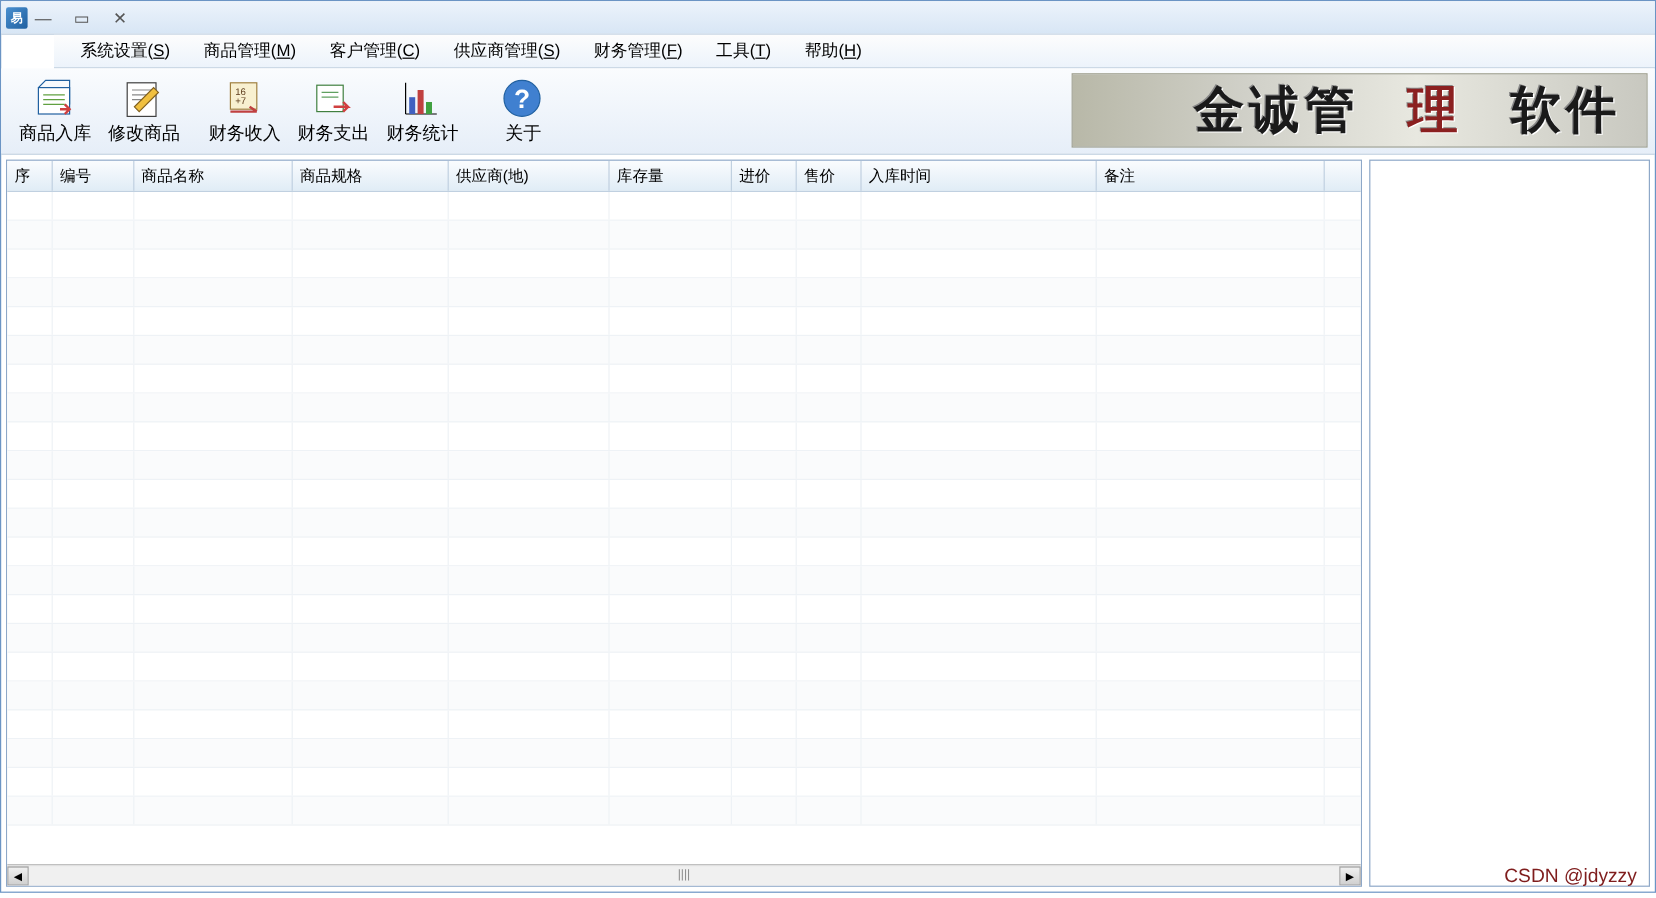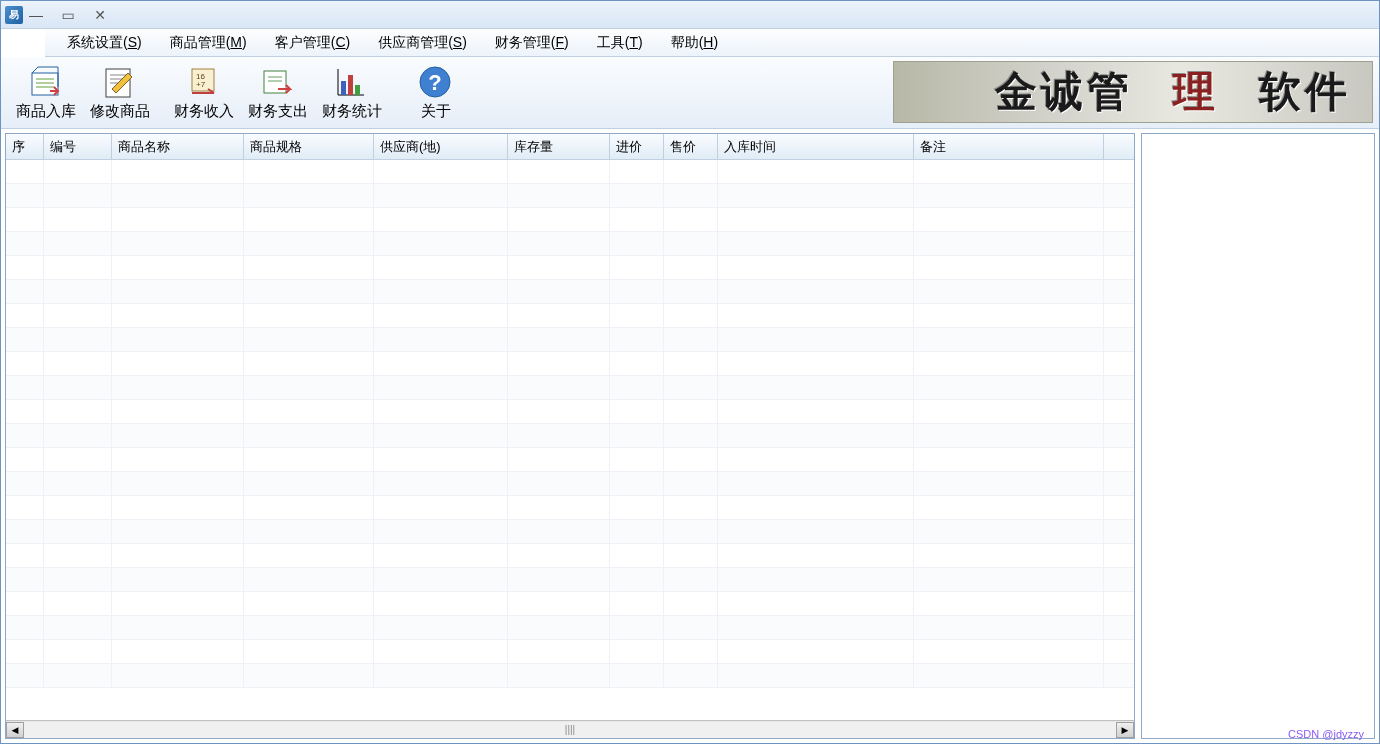--- a/index.html
+++ b/index.html
@@ -25,21 +25,21 @@
 .side-panel { width: 234px; border: 1px solid #8ea8c8; background: #fff; }
 .grid-header { display: flex; background: linear-gradient(#fafcfe, #e0ecf6); border-bottom: 1px solid #c0d0e0; height: 26px; }
 .grid-header .col { border-right: 1px solid #c0d0e0; padding: 4px 6px; font-size: 13px; color: #000; display: flex; align-items: center; overflow: hidden; white-space: nowrap; }
 .grid-body { flex: 1; overflow: hidden; background: #fff; }
 .grid-row { display: flex; height: 24px; border-bottom: 1px solid #eef2f6; }
 .grid-row .cell { border-right: 1px solid #eef2f6; }
 .grid-row:nth-child(even) { background: #fafbfc; }
 .hscroll { height: 18px; background: #e8e8e8; display: flex; align-items: center; border-top: 1px solid #c0c0c0; }
 .hscroll .arrow { width: 18px; height: 16px; background: linear-gradient(#f0f0f0,#d0d0d0); border: 1px solid #a0a0a0; display: flex; align-items: center; justify-content: center; font-size: 9px; cursor: pointer; }
 .hscroll .track { flex: 1; height: 16px; background: #f0f0f0; position: relative; display:flex; align-items:center; justify-content:center; color:#888; font-size:10px; }
-.watermark { position: absolute; right: 16px; bottom: 8px; color: #8b5cf6; font-size: 11px; font-family: Arial, sans-serif; }
+.watermark { position: absolute; right: 16px; bottom: 8px; color: #7f1d1d; font-size: 16px; font-family: Arial, sans-serif; }
 .c0{width:38px}.c1{width:68px}.c2{width:132px}.c3{width:130px}.c4{width:134px}.c5{width:102px}.c6{width:54px}.c7{width:54px}.c8{width:196px}.c9{width:190px}
 </style>
 </head>
 <body>
 
 <div class="window">
 
   <div class="titlebar">
     <div class="app-icon">易</div>
     <div class="win-btns">

